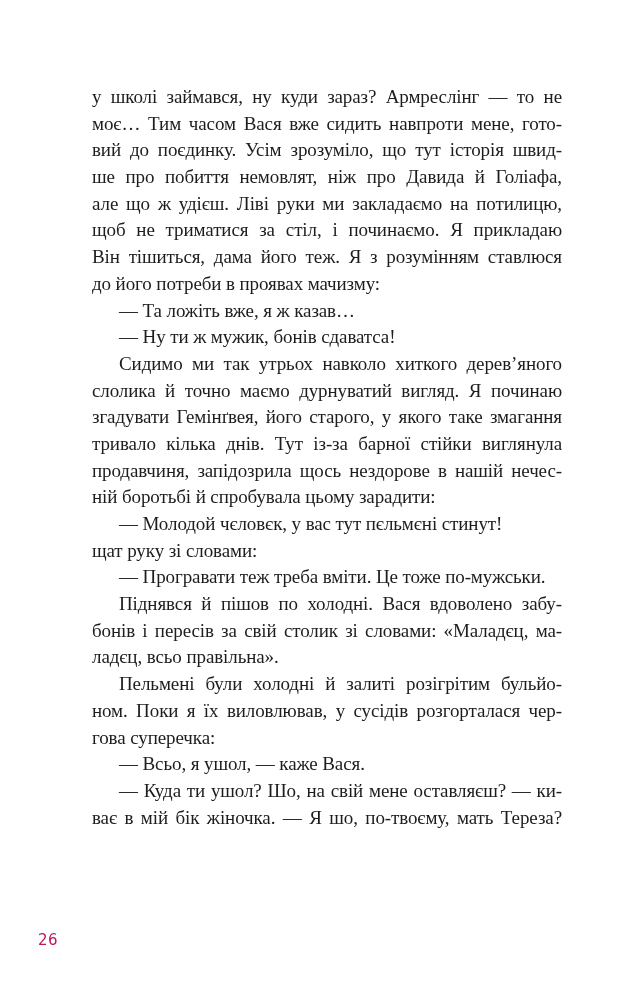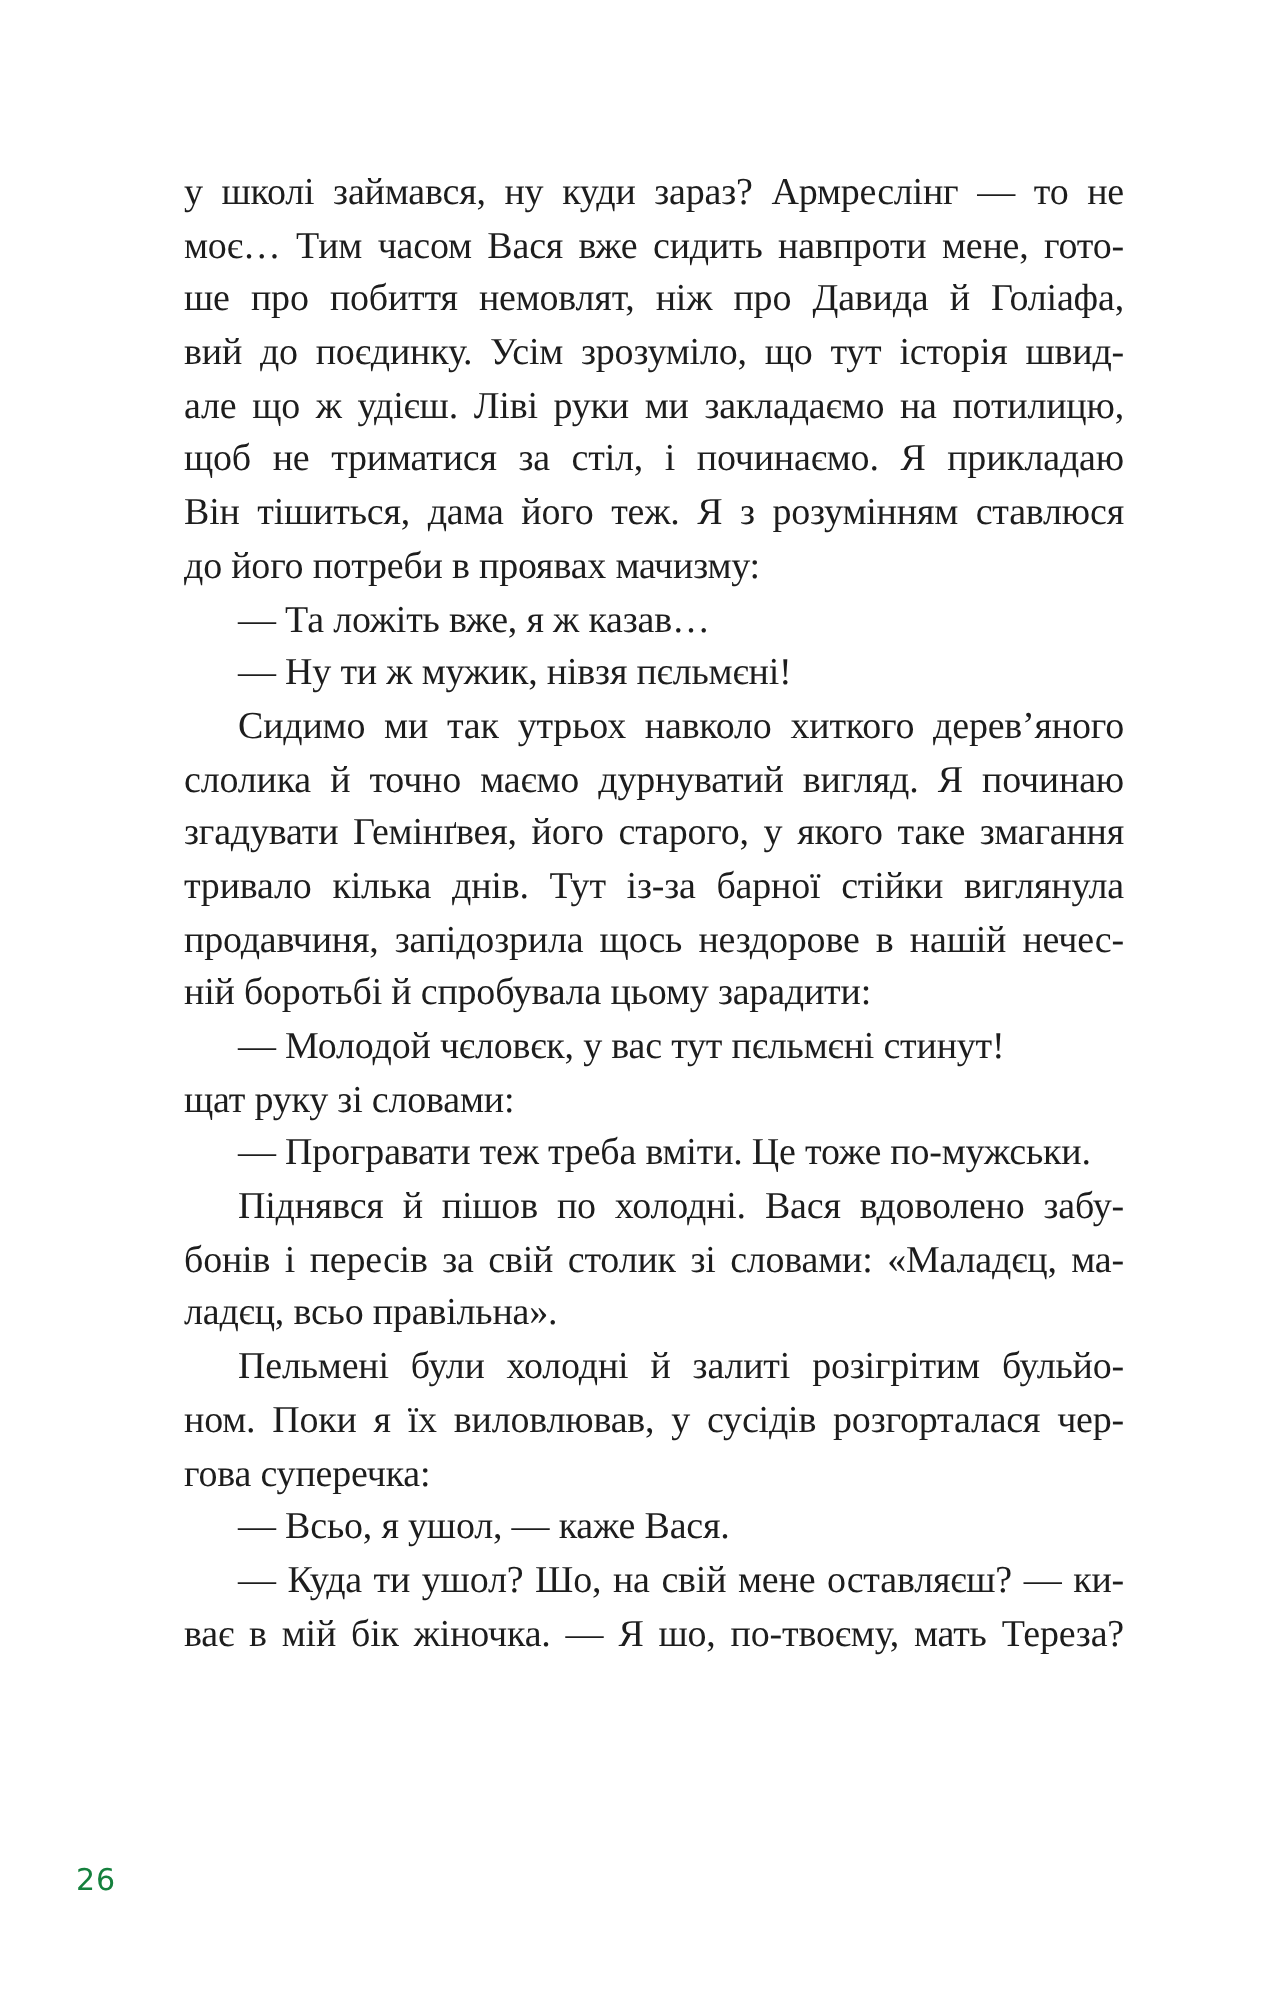--- a/index.html
+++ b/index.html
@@ -40,44 +40,44 @@
     text-align-last: left;
   }
   .line.indent { padding-left: 27px; }
   .folio {
     position: absolute;
     left: 38px;
     top: 931px;
     font-family: "DejaVu Sans", sans-serif;
     font-size: 15px;
     font-weight: 500;
-    color: #15803d;
+    color: #be185d;
     letter-spacing: 0.5px;
   }
 </style>
 </head>
 <body>
 
 <div class="book-page">
   <div class="page-text">
       <div class="paragraph">
         <div class="line">у школі займався, ну куди зараз? Армреслінг — то не</div>
         <div class="line">моє… Тим часом Вася вже сидить навпроти мене, гото-</div>
+        <div class="line">вий до поєдинку. Усім зрозуміло, що тут історія швид-</div>
         <div class="line">ше про побиття немовлят, ніж про Давида й Голіафа,</div>
-        <div class="line">вий до поєдинку. Усім зрозуміло, що тут історія швид-</div>
         <div class="line">але що ж удієш. Ліві руки ми закладаємо на потилицю,</div>
         <div class="line">щоб не триматися за стіл, і починаємо. Я прикладаю</div>
         <div class="line">Він тішиться, дама його теж. Я з розумінням ставлюся</div>
         <div class="line last">до його потреби в проявах мачизму:</div>
       </div>
       <div class="paragraph">
         <div class="line last indent">— Та ложіть вже, я ж казав…</div>
       </div>
       <div class="paragraph">
-        <div class="line last indent">— Ну ти ж мужик, нівзя пєльмєні!</div>
+        <div class="line last indent">— Ну ти ж мужик, бонів сдаватса!</div>
       </div>
       <div class="paragraph">
         <div class="line indent">Сидимо ми так утрьох навколо хиткого дерев’яного</div>
         <div class="line">слолика й точно маємо дурнуватий вигляд. Я починаю</div>
         <div class="line">згадувати Гемінґвея, його старого, у якого таке змагання</div>
         <div class="line">тривало кілька днів. Тут із-за барної стійки виглянула</div>
         <div class="line">продавчиня, запідозрила щось нездорове в нашій нечес-</div>
         <div class="line last">ній боротьбі й спробувала цьому зарадити:</div>
       </div>
       <div class="paragraph">

